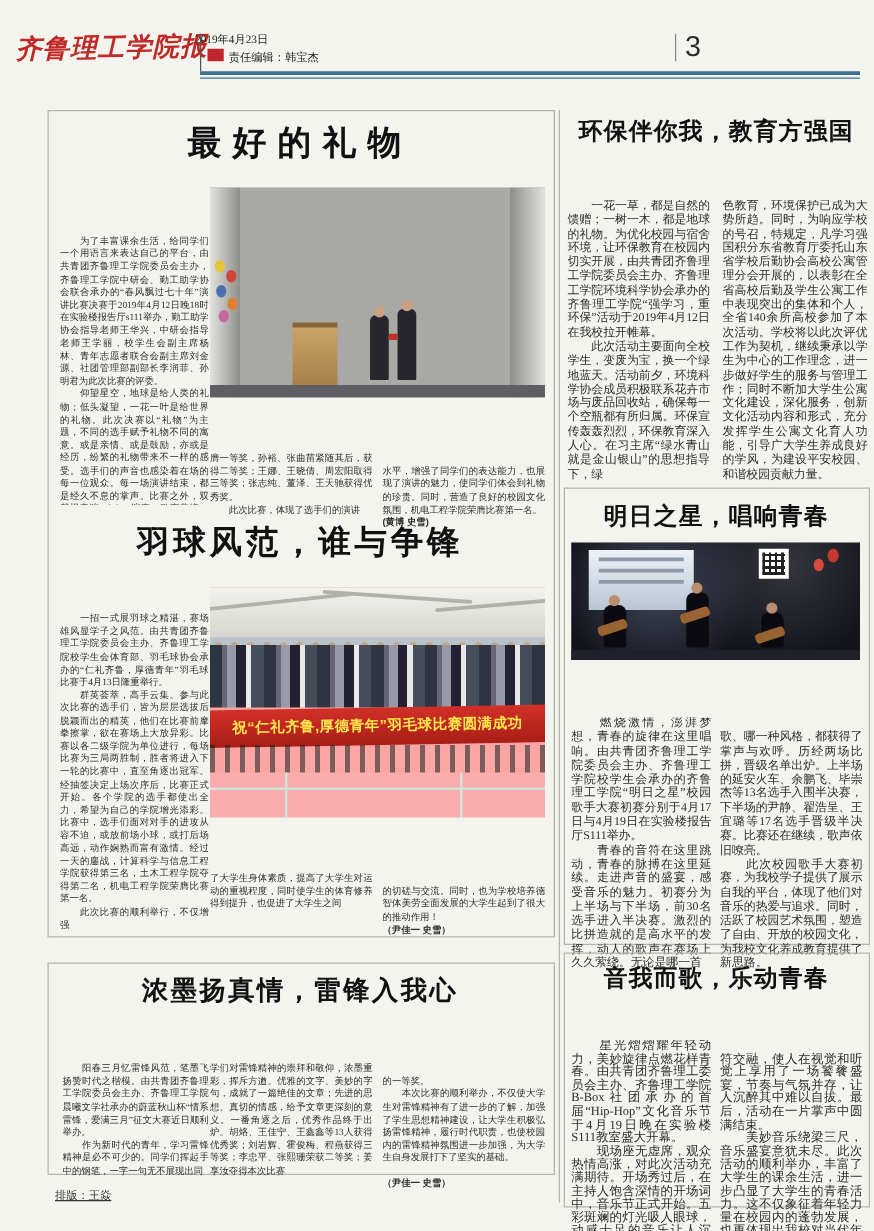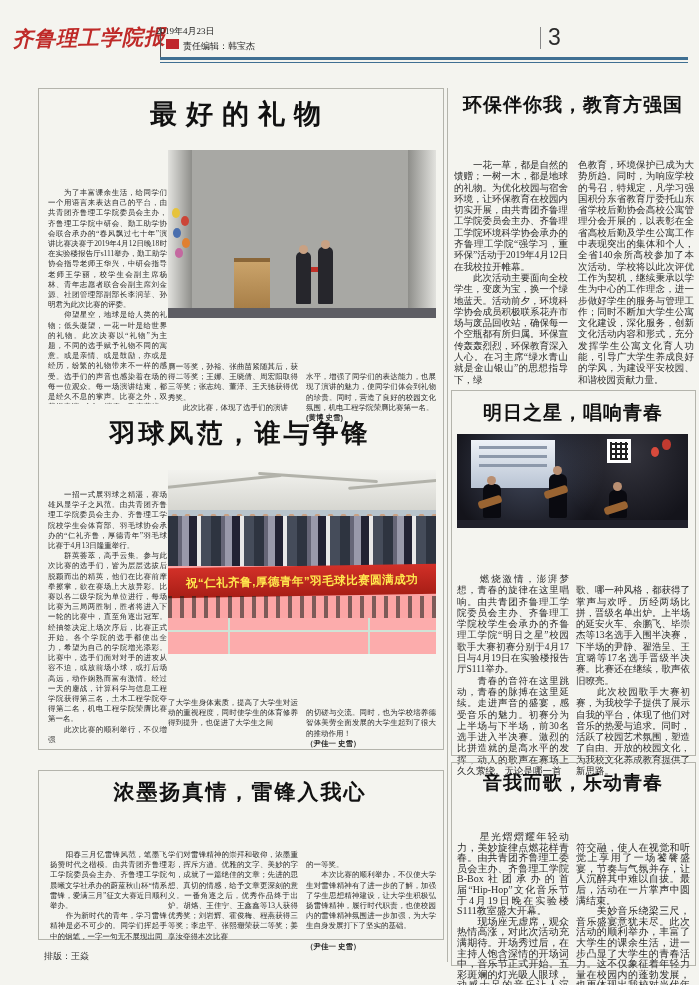--- a/index.html
+++ b/index.html
@@ -49,21 +49,21 @@
   .a2c3{left:306px;top:660px;width:130px;height:84px;}
   .a3c1{left:50px;top:812px;width:117px;height:122px;}
   .a3c2{left:168px;top:812px;width:130px;height:122px;}
   .a3c3{left:306px;top:812px;width:130px;height:122px;}
   .r1a{left:454px;top:122px;width:114px;height:250px;}
   .r1b{left:578px;top:122px;width:116px;height:250px;}
   .r2a{left:457px;top:536px;width:112px;height:214px;}
   .r2b{left:576px;top:536px;width:114px;height:214px;}
   .r3a{left:457px;top:794px;width:112px;height:166px;}
   .r3b{left:576px;top:794px;width:114px;height:166px;}
-  .pg-footer{left:44px;top:950px;font-size:9px;color:#333;}
+  .pg-footer{left:44px;top:950px;font-size:9px;color:#333;text-decoration:underline;}
   
   .photo1{left:168px;top:150px;width:268px;height:168px;background:#a8a8a4;overflow:hidden;}
   .p1-pillar-l{left:0;top:0;width:24px;height:168px;background:linear-gradient(90deg,#e2e2de,#8e8e8a);}
   .p1-pillar-r{right:0;top:0;width:28px;height:168px;background:linear-gradient(90deg,#8e8e8a,#e2e2de);}
   .p1-screen{left:46px;top:6px;width:176px;height:118px;border:4px solid #dedede;
              background:linear-gradient(160deg,#a9bdd6 0%,#7e9cc0 55%,#6f8fb6 100%);text-align:center;}
   .p1-s1{margin-top:22px;font-size:15px;font-weight:bold;color:#f08c1e;
          font-family:"Liberation Sans",sans-serif;letter-spacing:2px;text-shadow:0 1px 1px rgba(0,0,0,.25);}
   .p1-s2{margin-top:7px;font-size:10px;font-weight:bold;color:#fff;letter-spacing:3px;
          font-family:"Liberation Sans",sans-serif;}

